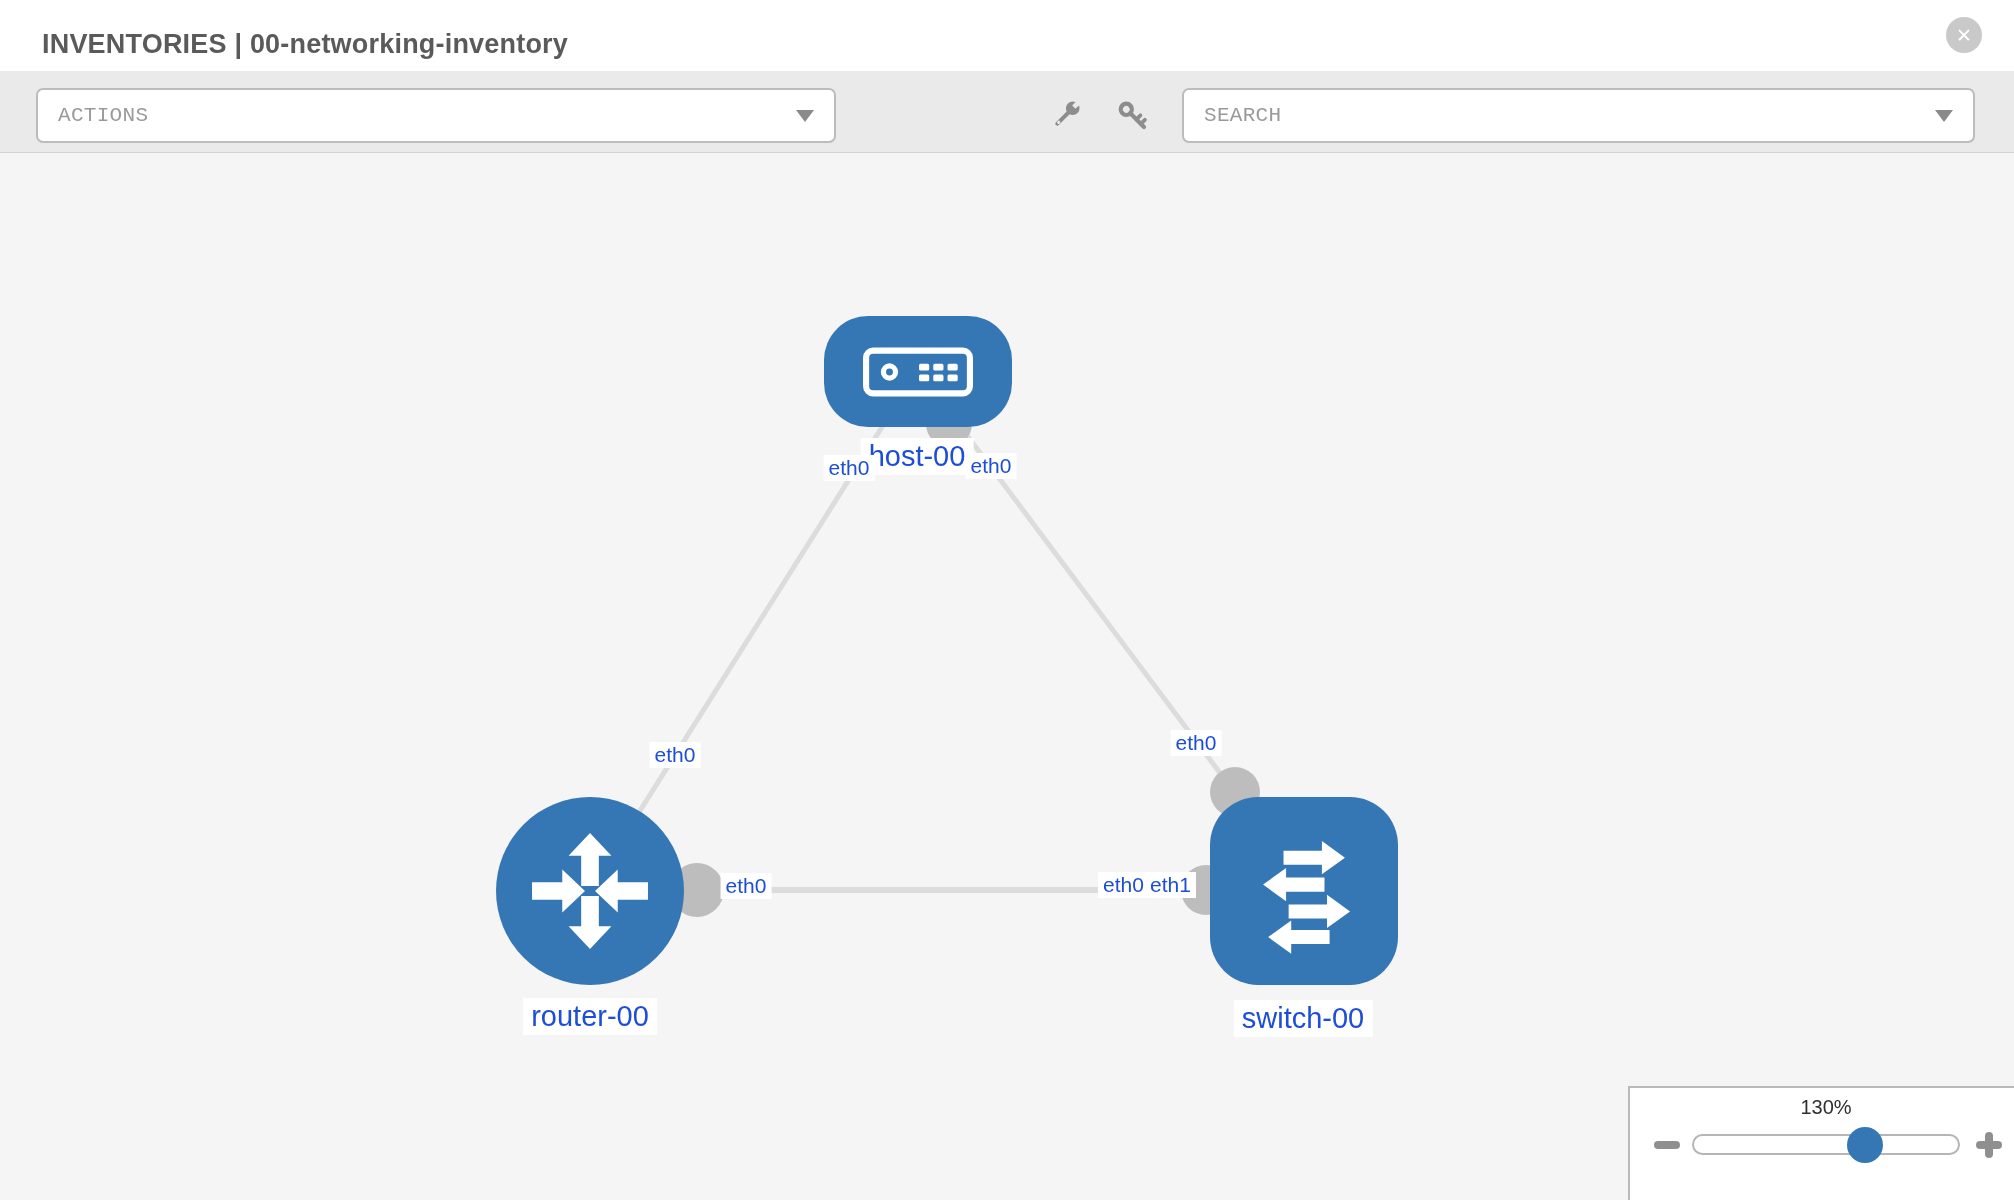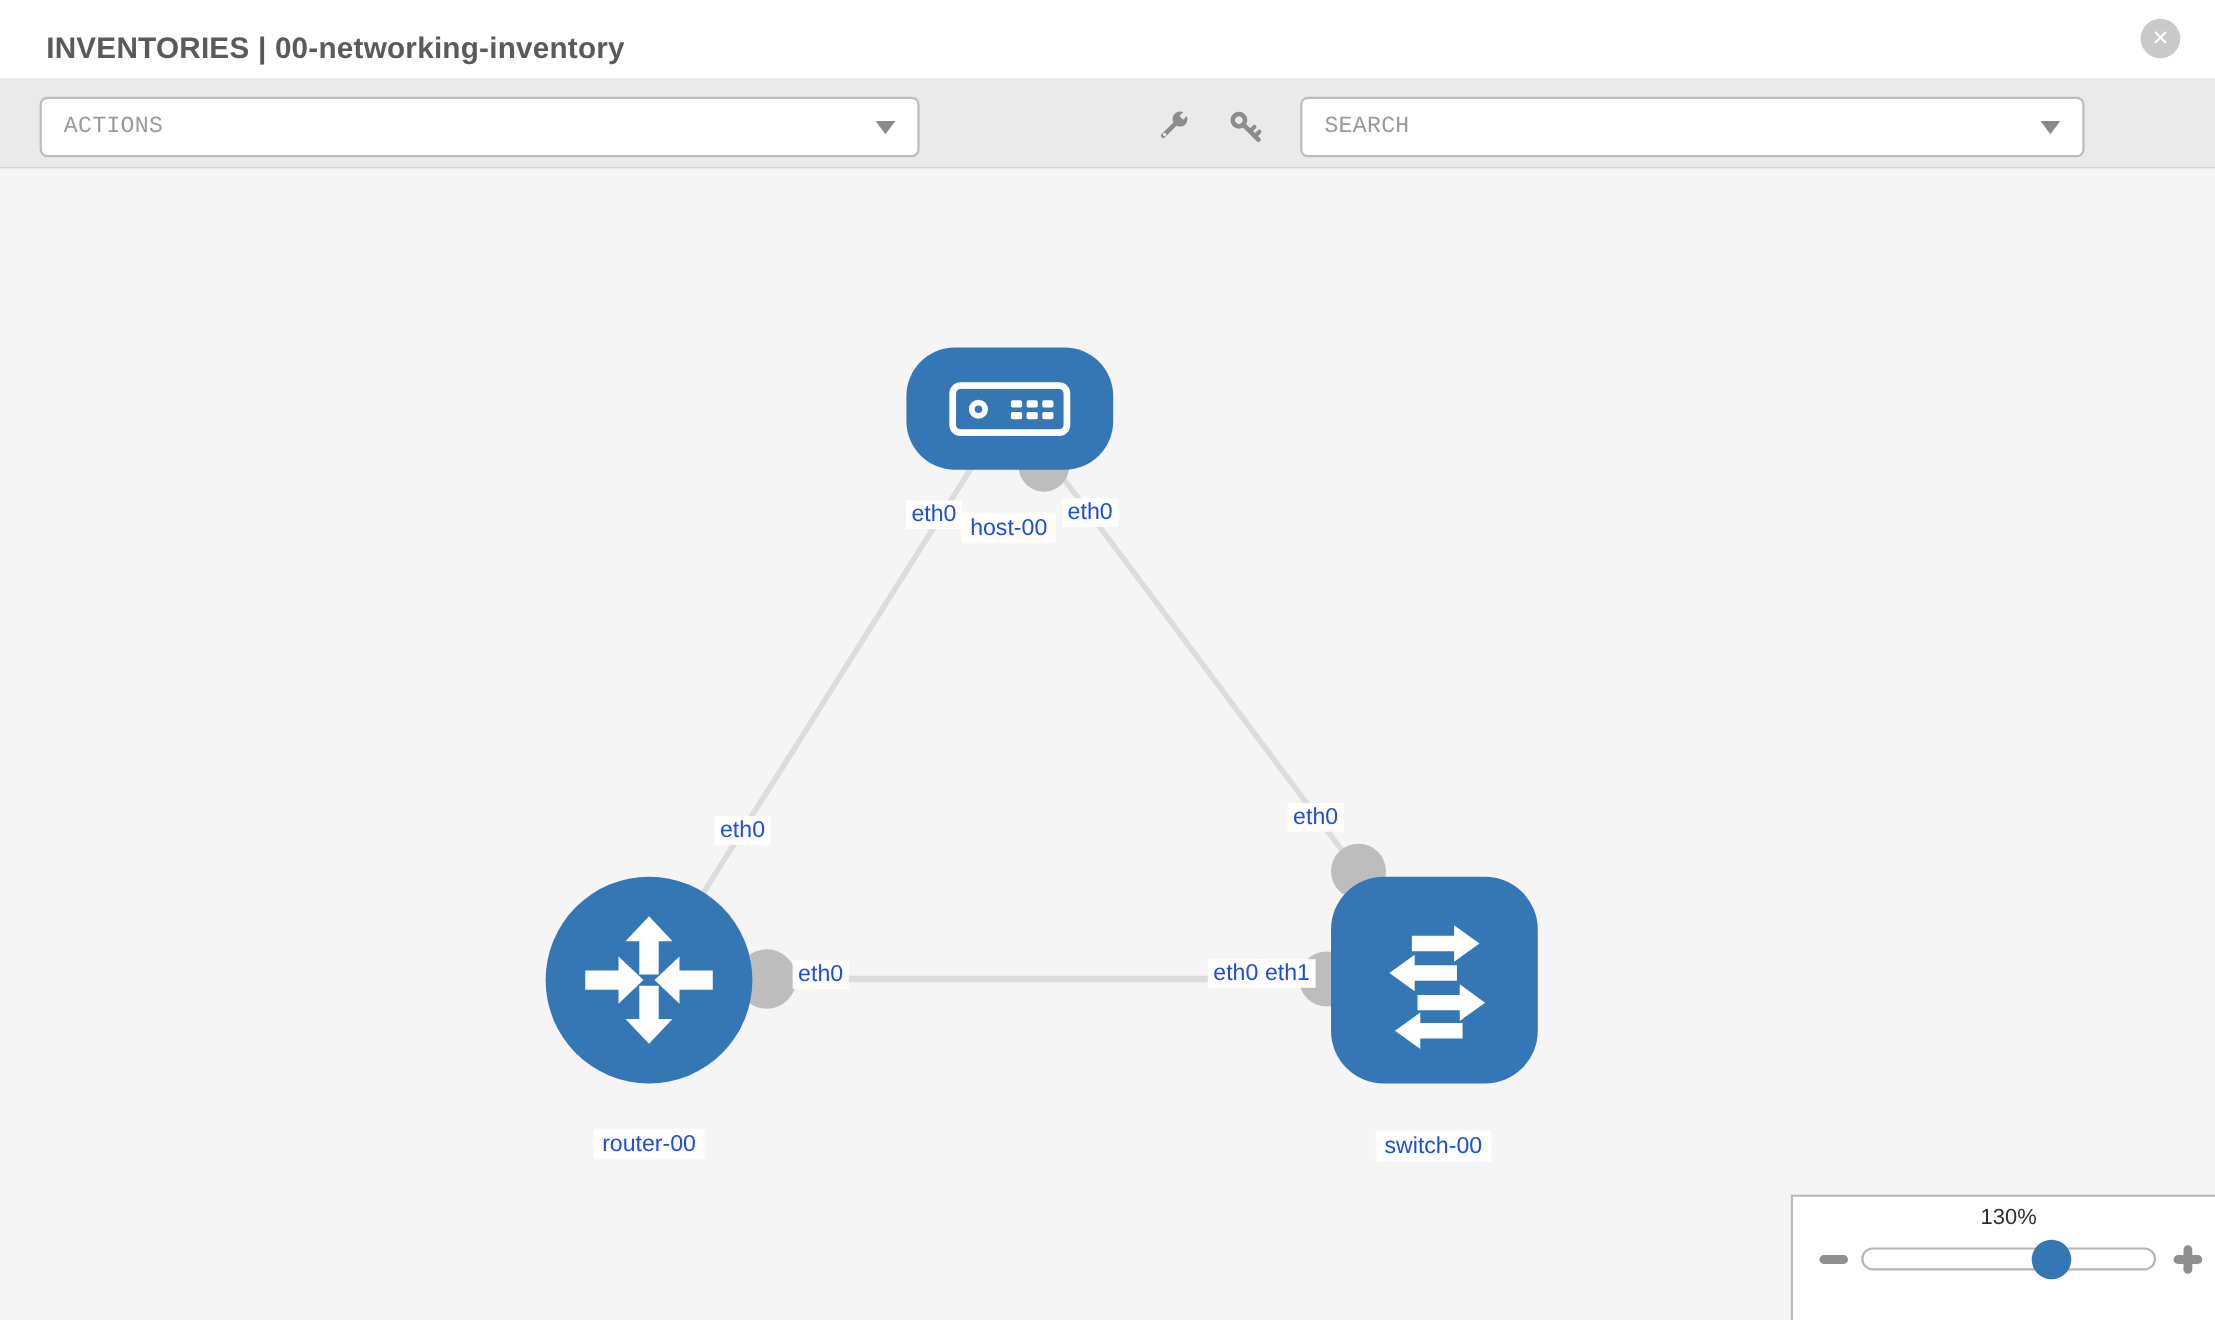--- a/index.html
+++ b/index.html
@@ -17,37 +17,37 @@
   
   .toolbar { position:absolute; left:0; top:71px; width:2014px; height:82px; background:#eaeaea;
              border-bottom:1px solid #d2d2d2; }
   .select-box { position:absolute; top:17px; height:55px; background:#ffffff; border:2px solid #bcbcbc;
                 border-radius:7px; display:flex; align-items:center; justify-content:space-between;
                 padding:0 20px; cursor:pointer; }
   .select-box .sel-label { color:#9a9a9a; font-size:21px; letter-spacing:.3px;font-family:Liberation Mono, monospace; }
   .caret { width:0; height:0; border-left:9px solid transparent; border-right:9px solid transparent;
            border-top:12px solid #8a8a8a; }
   .actions-box { left:36px; width:800px; }
-  .search-box  { left:1182px; width:713px; }
+  .search-box  { left:1182px; width:793px; }
   .tool-icon { position:absolute; top:26px; width:38px; height:38px; cursor:pointer; }
   .tool-icon.wrench { left:1046px; }
   .tool-icon.key    { left:1114px; }
 
   
   .canvas { position:absolute; left:0; top:154px; width:2014px; height:1046px; background:#f5f5f6; }
   .links-svg { position:absolute; left:0; top:0; z-index:1; }
   .connector { position:absolute; border-radius:50%; background:#bdbdbd; z-index:2; cursor:pointer; }
   .node { position:absolute; background:#3577b5; z-index:3; display:flex; align-items:center;
           justify-content:center; cursor:pointer; }
   .node-host   { left:824px; top:162px; width:188px; height:111px; border-radius:44px; }
   .node-router { left:496px; top:643px; width:188px; height:188px; border-radius:50%; }
   .node-switch { left:1210px; top:643px; width:188px; height:188px; border-radius:48px; }
 
   .graph-label { position:absolute; z-index:4; background:#ffffff; color:#1d4ed8; white-space:nowrap; }
-  .node-label { font-size:21px; padding:2px 8px; transform:translateX(-50%);margin-top:28px; }
+  .node-label { font-size:29px; padding:2px 8px; transform:translateX(-50%); }
   .if-label   { font-size:21px; padding:1px 5px; }
   .if-center  { transform:translateX(-50%); }
 
   
   .zoom-panel { position:absolute; left:1628px; top:1086px; width:400px; height:130px;
                 background:#ffffff; border:2px solid #b9b9b9; z-index:5; }
   .zoom-percent { position:absolute; left:56px; top:8px; width:280px; text-align:center;
                   font-size:20px; color:#2f2f2f; }
   .zoom-minus { position:absolute; left:24px; top:53px; width:26px; height:8px; border-radius:4px;
                 background:#8f8f8f; cursor:pointer; }

